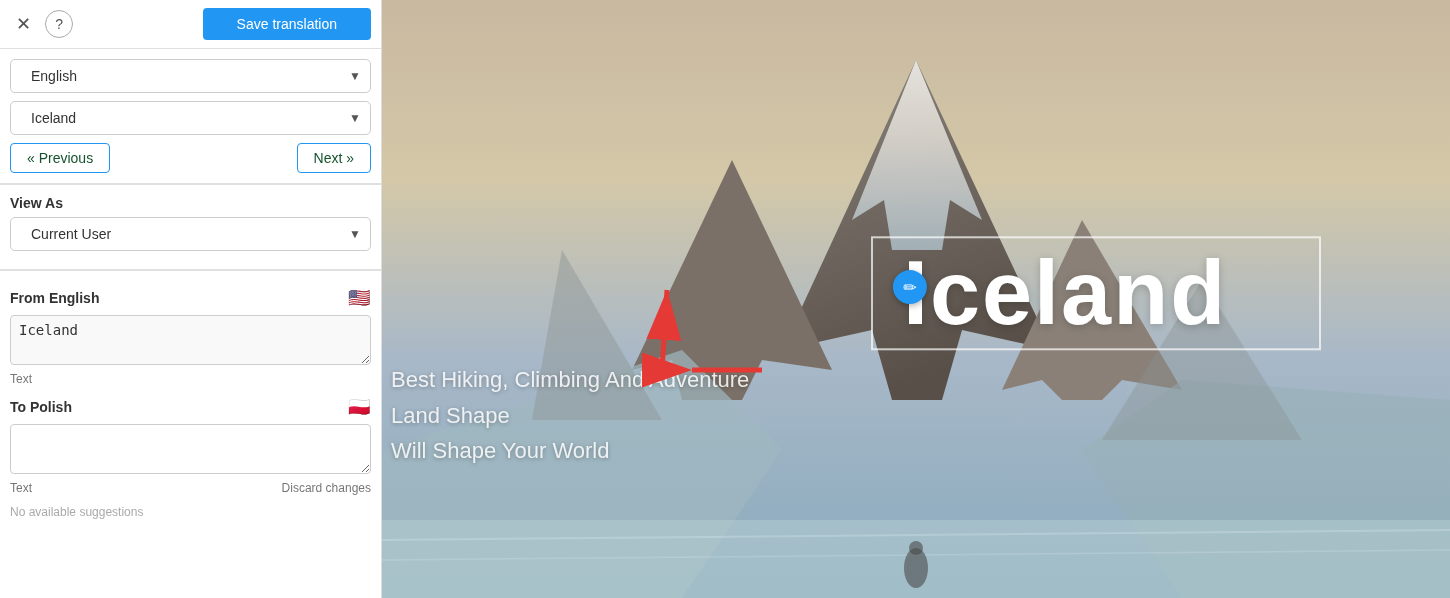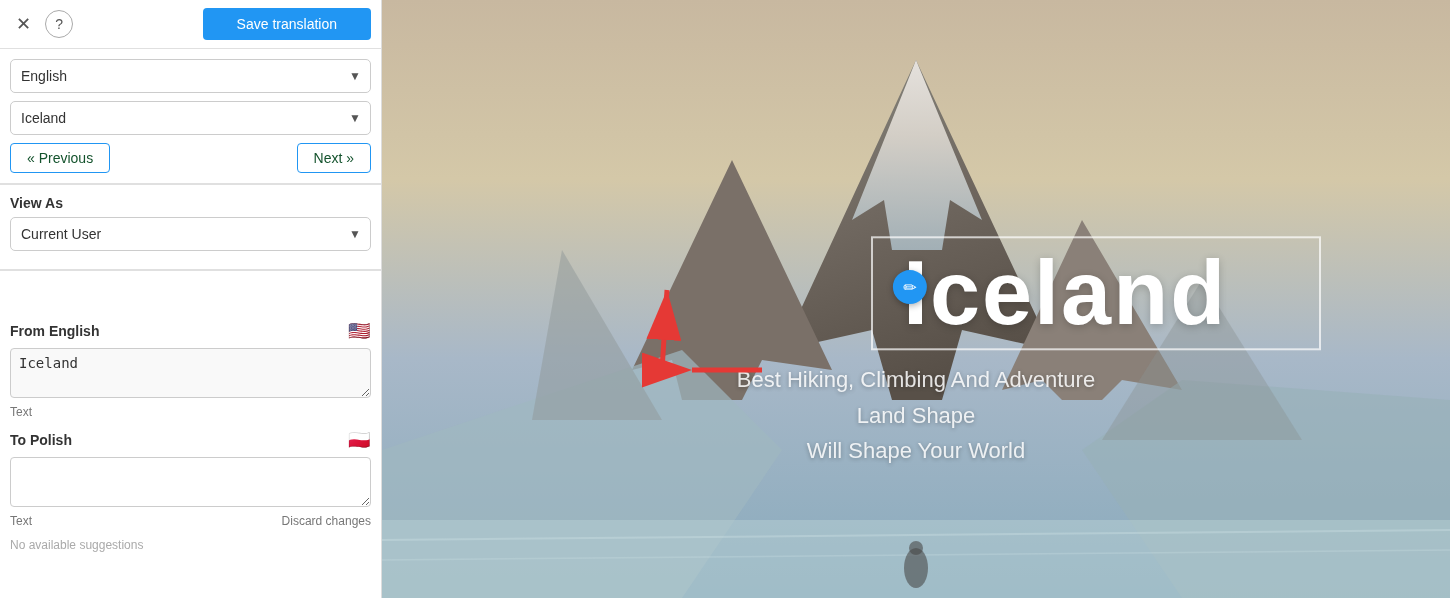--- a/index.html
+++ b/index.html
@@ -67,21 +67,21 @@
       padding: 10px 10px;
       border-bottom: 2px solid #e0e0e0;
       background: #fff;
     }
     .select-wrapper {
       position: relative;
       margin-bottom: 8px;
     }
     .select-wrapper select {
       width: 100%;
-      padding: 8px 10px;
+      padding: 8px 20px;
       border: 1px solid #ccc;
       border-radius: 5px;
       appearance: none;
       font-size: 14px;
       background: #fff;
       cursor: pointer;
       color: #333;
     }
     .select-wrapper .chevron {
       position: absolute;
@@ -115,24 +115,23 @@
     }
     .view-as-label {
       font-size: 14px;
       font-weight: 600;
       margin-bottom: 6px;
       color: #333;
     }
 
     
     .translation-section {
-      padding: 24px 10px;
+      padding: 16px 10px;
       background: #fff;
       flex: 1;
-      margin-top: 25px;
     }
     .section-header {
       display: flex;
       align-items: center;
       justify-content: space-between;
       margin-bottom: 6px;
     }
     .section-title {
       font-size: 14px;
       font-weight: 600;
@@ -218,23 +217,22 @@
       color: #fff;
       line-height: 1;
       text-shadow: 0 2px 8px rgba(0,0,0,0.2);
       letter-spacing: 2px;
     }
 
     
     .sub-text {
       position: absolute;
       bottom: 130px;
-      left: 0;
+      left: 9px;
       right: 0;
-      text-align: center;
       color: rgba(255,255,255,0.85);
       font-size: 22px;
       font-weight: 300;
       line-height: 1.6;
       text-shadow: 0 1px 4px rgba(0,0,0,0.3);
     }
 
     
     .edit-icon {
       position: absolute;

